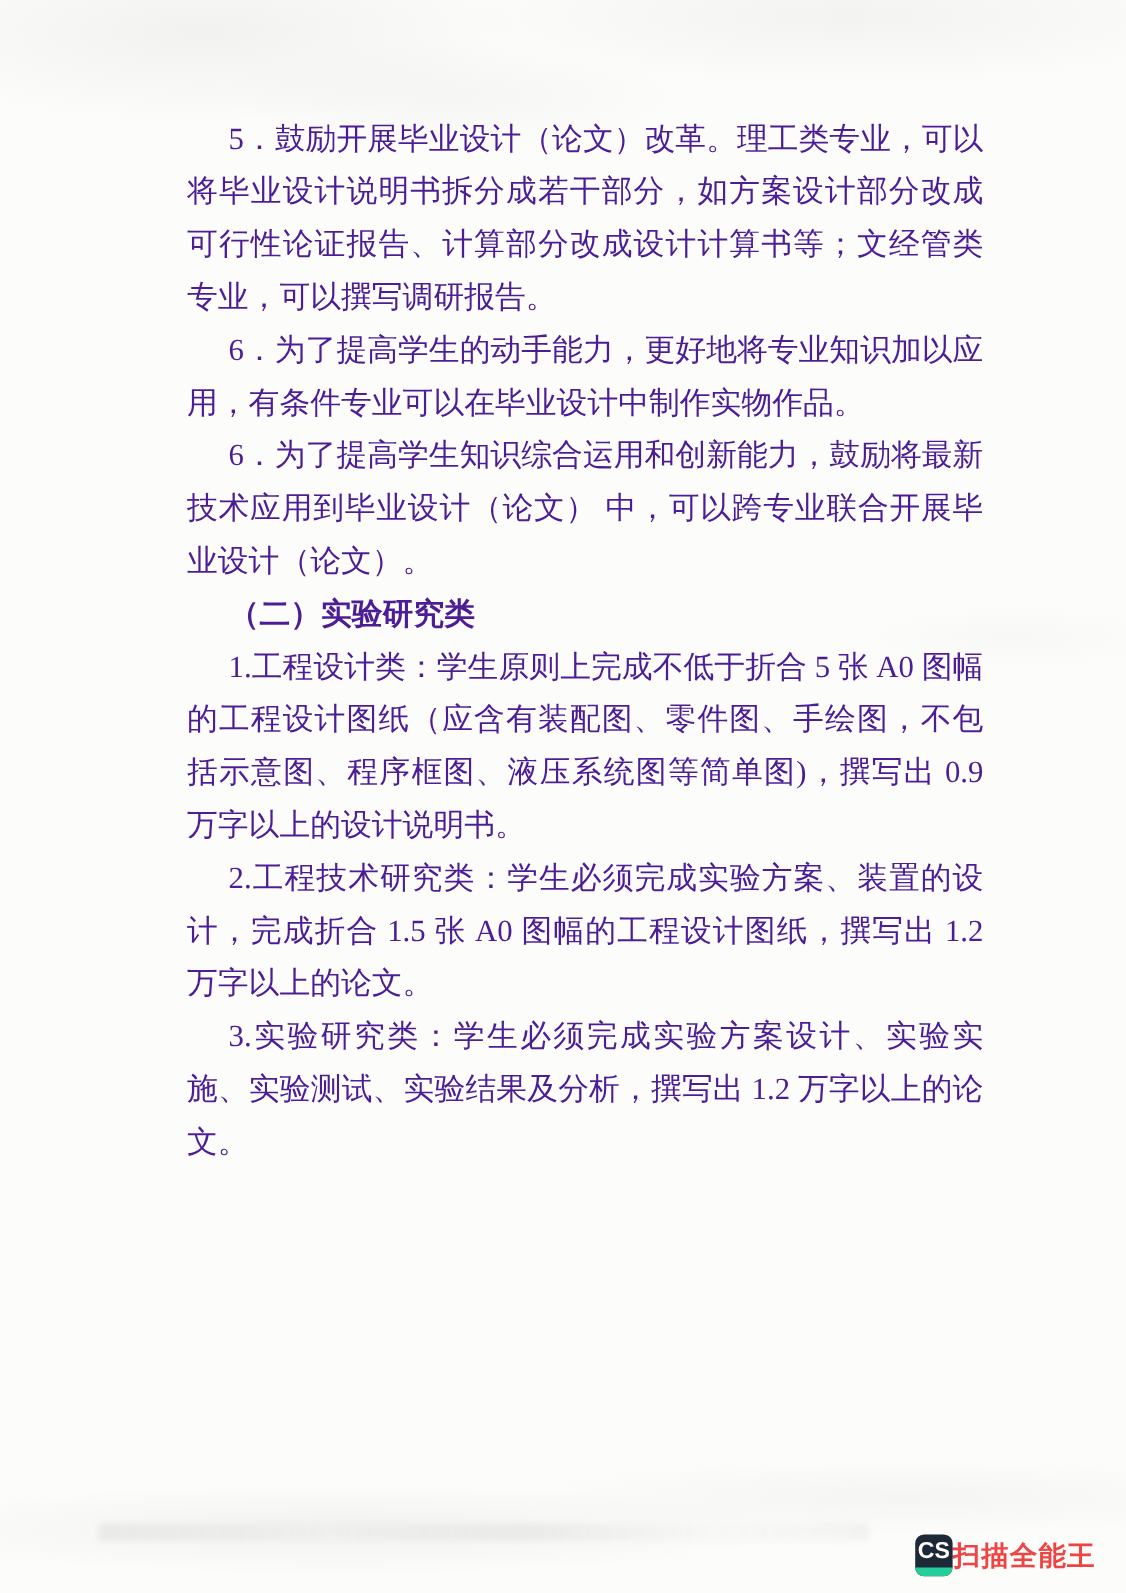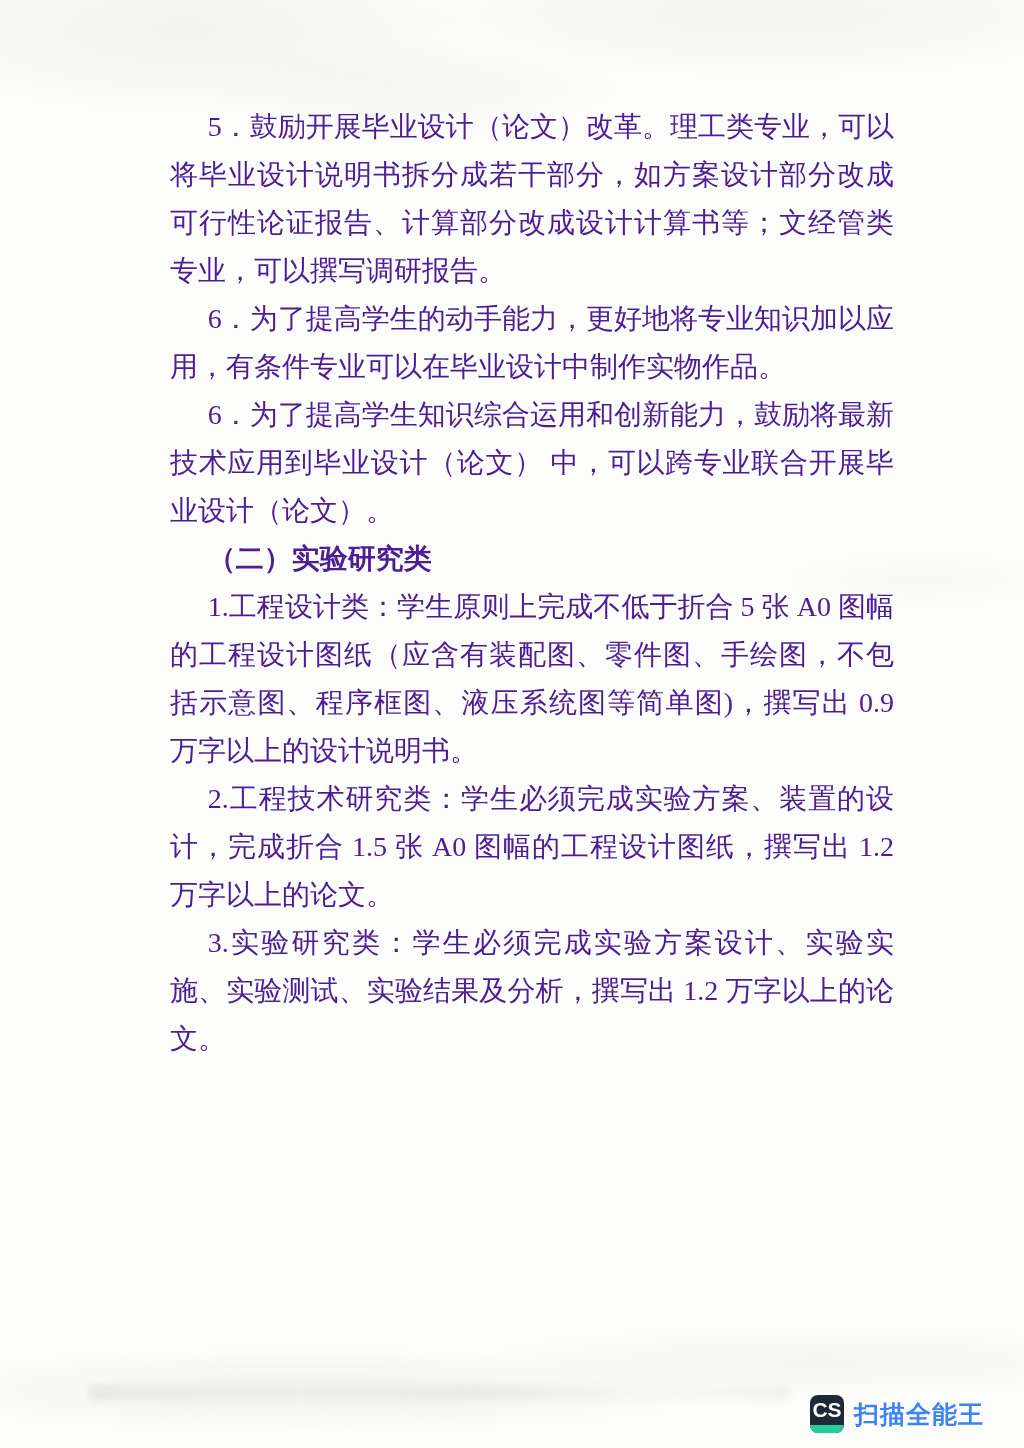--- a/index.html
+++ b/index.html
@@ -54,25 +54,24 @@
   .para {
     margin: 0;
     text-indent: 1.35em;
   }
   .para.heading {
     font-weight: bold;
     text-align: left;
   }
   .watermark {
     position: absolute;
-    right: 40px;
+    right: 28px;
     bottom: 15px;
     display: flex;
     align-items: center;
-    gap: 10px;
   }
   .cs-badge {
     position: relative;
     width: 34px;
     height: 38px;
     border-radius: 8px;
     background: #1d2936;
     display: flex;
     justify-content: center;
     overflow: hidden;
@@ -88,21 +87,21 @@
   .cs-badge .cs-accent {
     position: absolute;
     left: 0; right: 0; bottom: 0;
     height: 8px;
     background: #25cd9b;
   }
   .wm-label {
     font-family: "Liberation Sans", "DejaVu Sans", sans-serif;
     font-weight: bold;
     font-size: 25px;
-    color: #3b82f6;
+    color: #ef4444;
     letter-spacing: 1px;
     white-space: nowrap;
   }
 </style>
 </head>
 <body>
 
 <div class="scan-noise"></div>
 <div class="smudge-band"></div>
 

